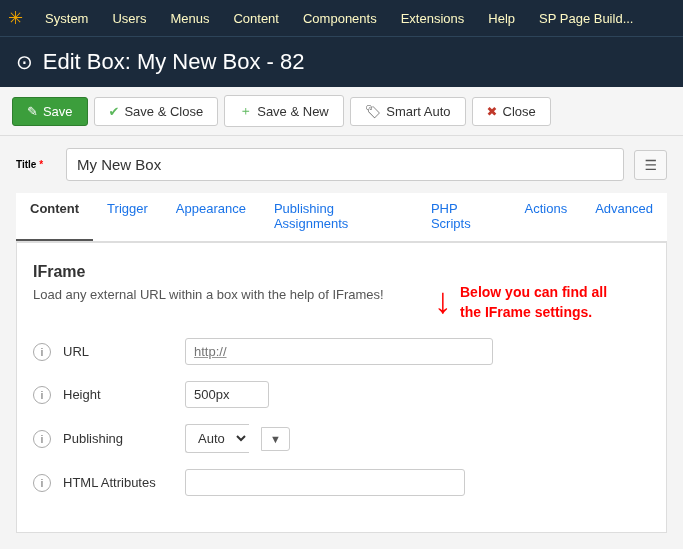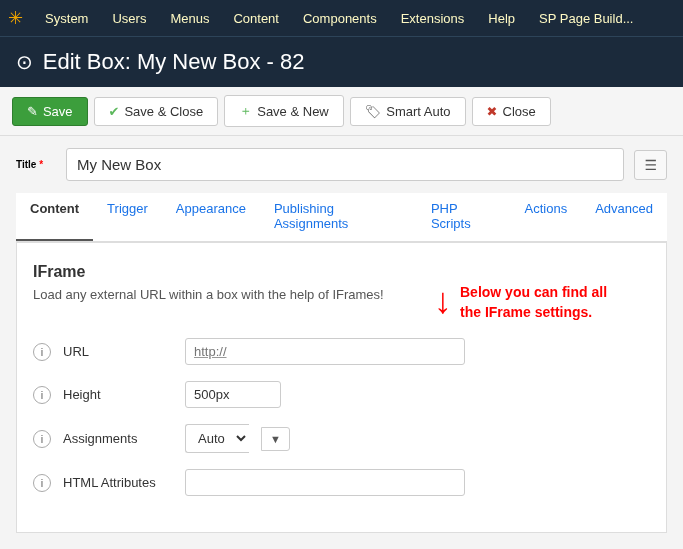--- a/index.html
+++ b/index.html
@@ -216,22 +216,22 @@
       font-size: 13px;
     }
     .form-input {
       padding: 5px 8px;
       border: 1px solid #ccc;
       border-radius: 3px;
       font-size: 13px;
       color: #999;
       background: white;
     }
-    .form-input.url-input { width: 280px; text-decoration: underline; }
-    .form-input.height-input { width: 96px; color: #333; }
+    .form-input.url-input { width: 308px; text-decoration: underline; }
+    .form-input.height-input { width: 84px; color: #333; }
     .scrollbar-select-wrapper {
       display: flex;
       align-items: center;
       gap: 12px;
     }
     .scrollbar-select {
       padding: 5px 8px;
       border: 1px solid #ccc;
       border-radius: 3px 0 0 3px;
       font-size: 13px;
@@ -333,21 +333,21 @@
     </div>
 
     <div class="form-field-row">
       <div class="info-icon">i</div>
       <span class="form-field-label">Height</span>
       <input class="form-input height-input" type="text" value="500px" style="">
     </div>
 
     <div class="form-field-row">
       <div class="info-icon">i</div>
-      <span class="form-field-label">Assignments</span>
+      <span class="form-field-label">Publishing</span>
       <div class="scrollbar-select-wrapper">
         <select class="scrollbar-select">
           <option>Auto</option>
           <option>Yes</option>
           <option>No</option>
         </select>
         <button class="scrollbar-dropdown-btn">▼</button>
       </div>
     </div>
 

